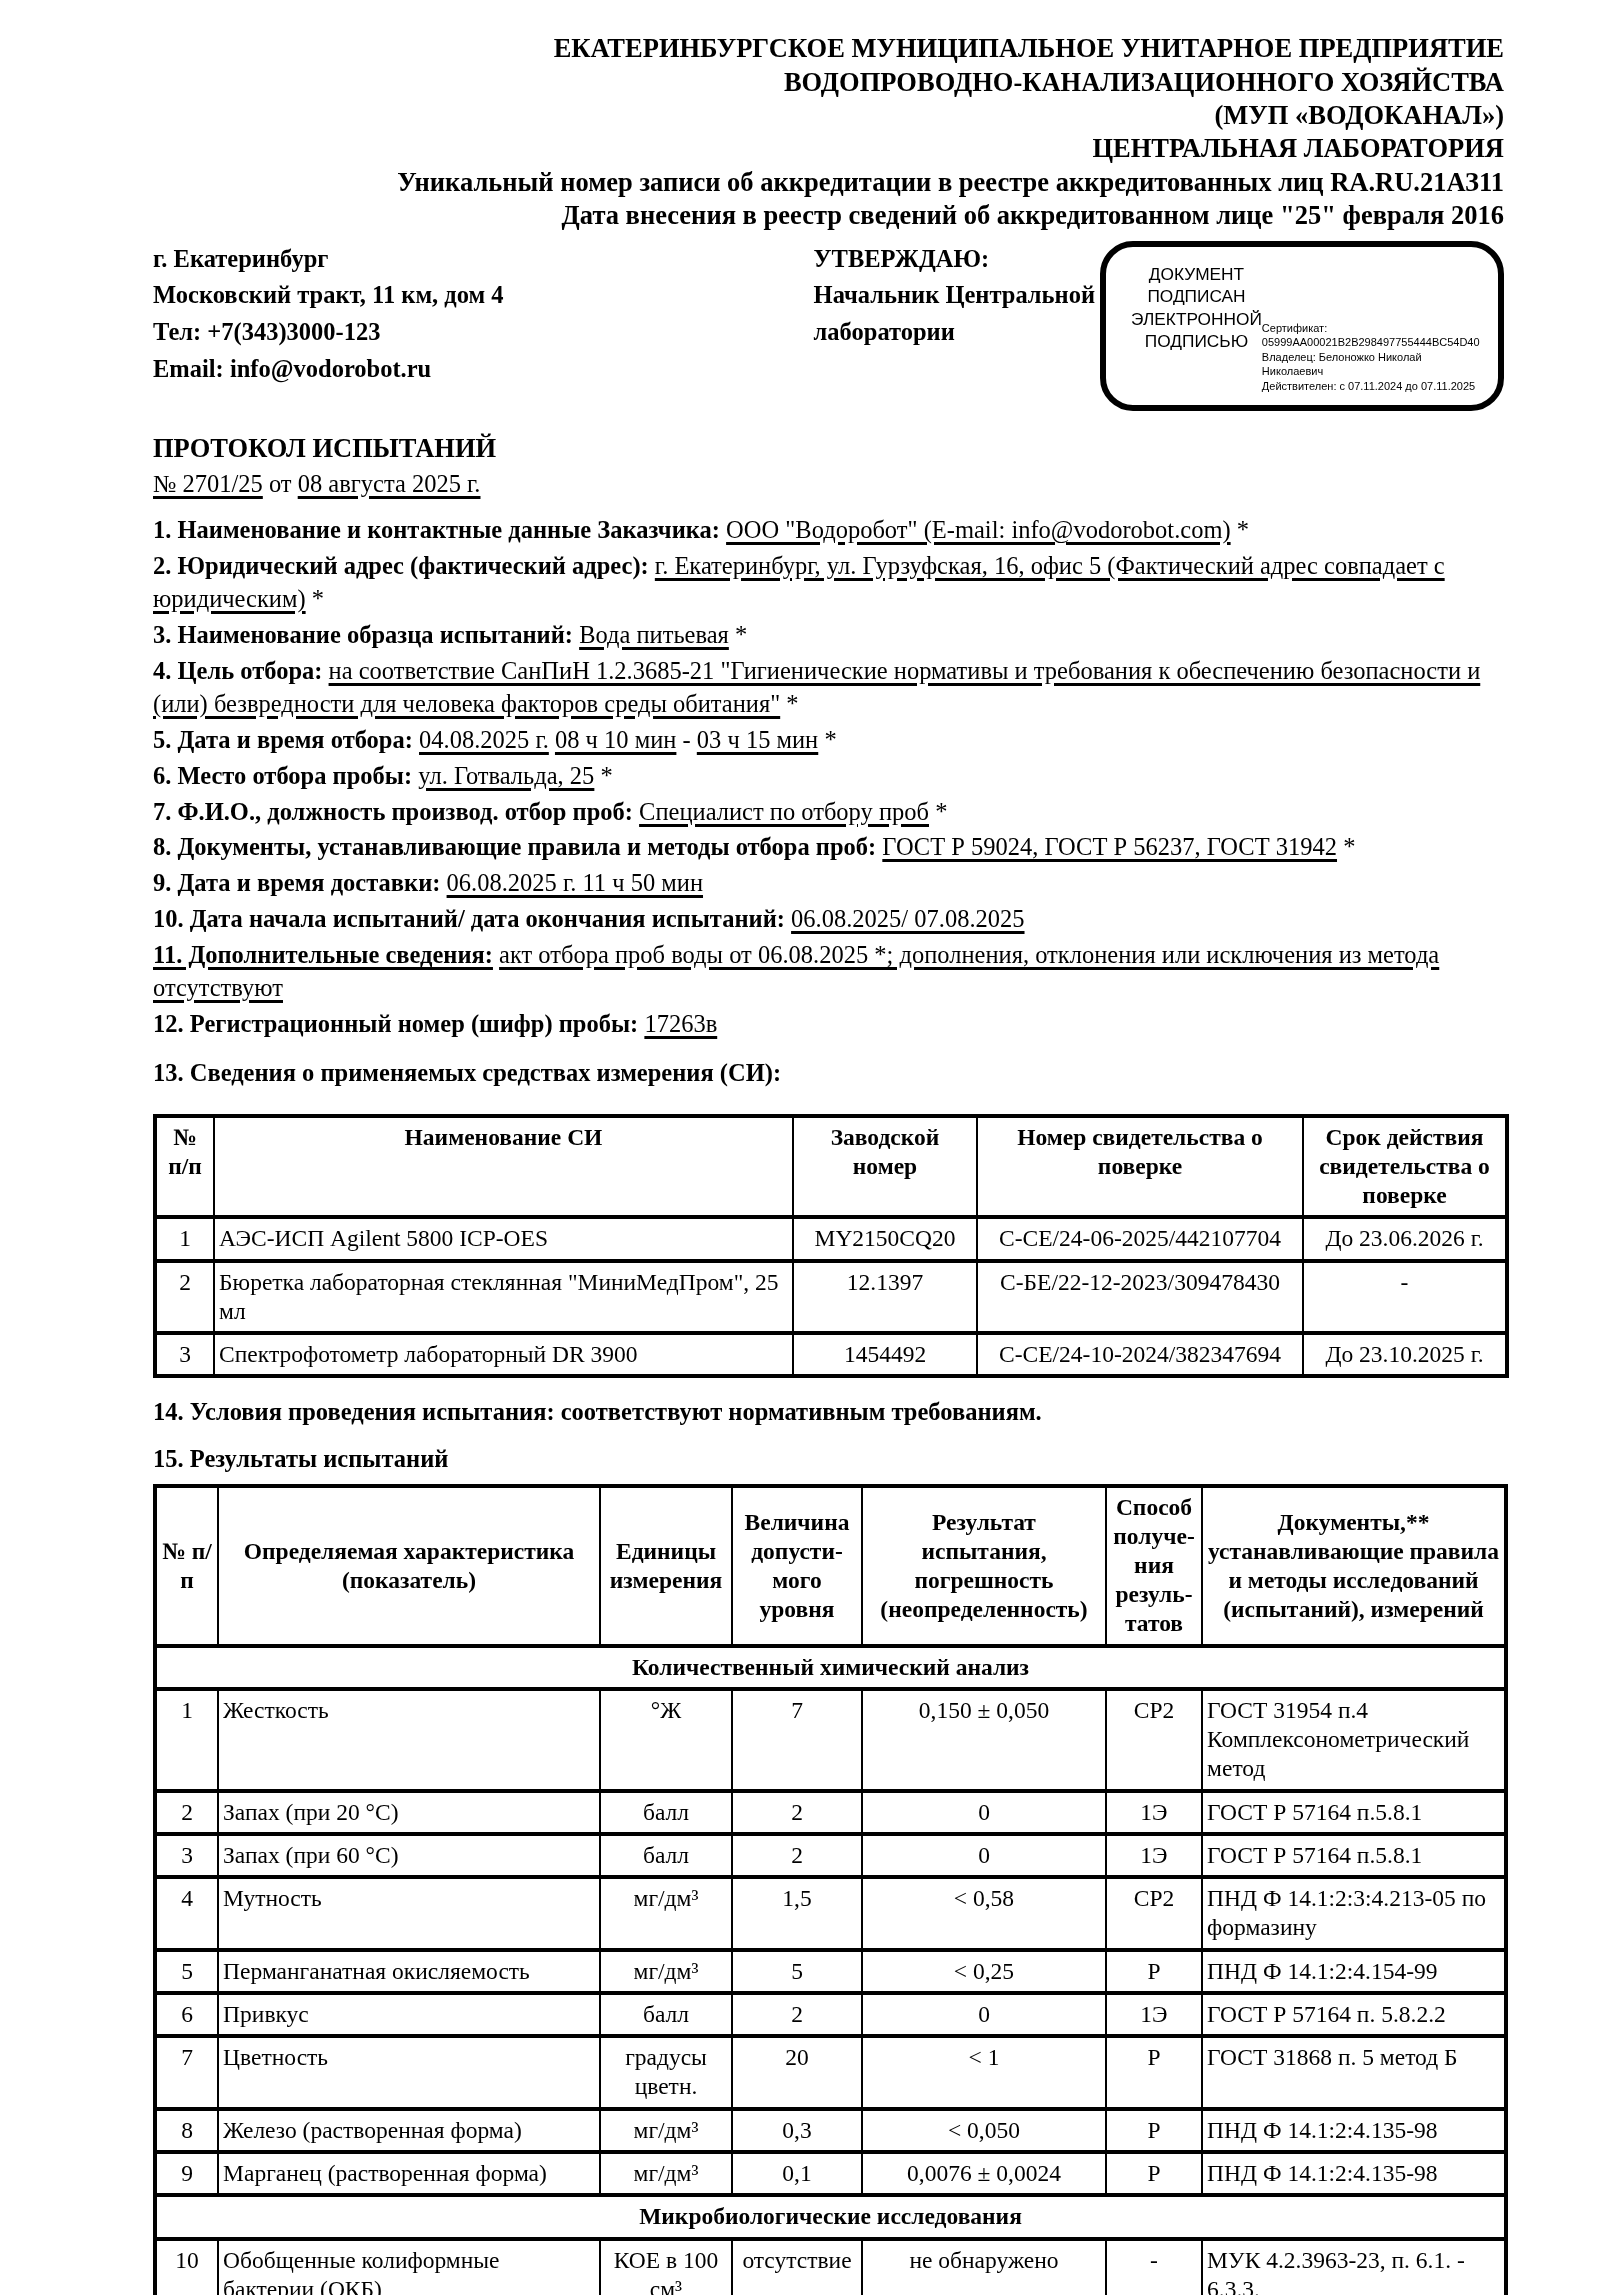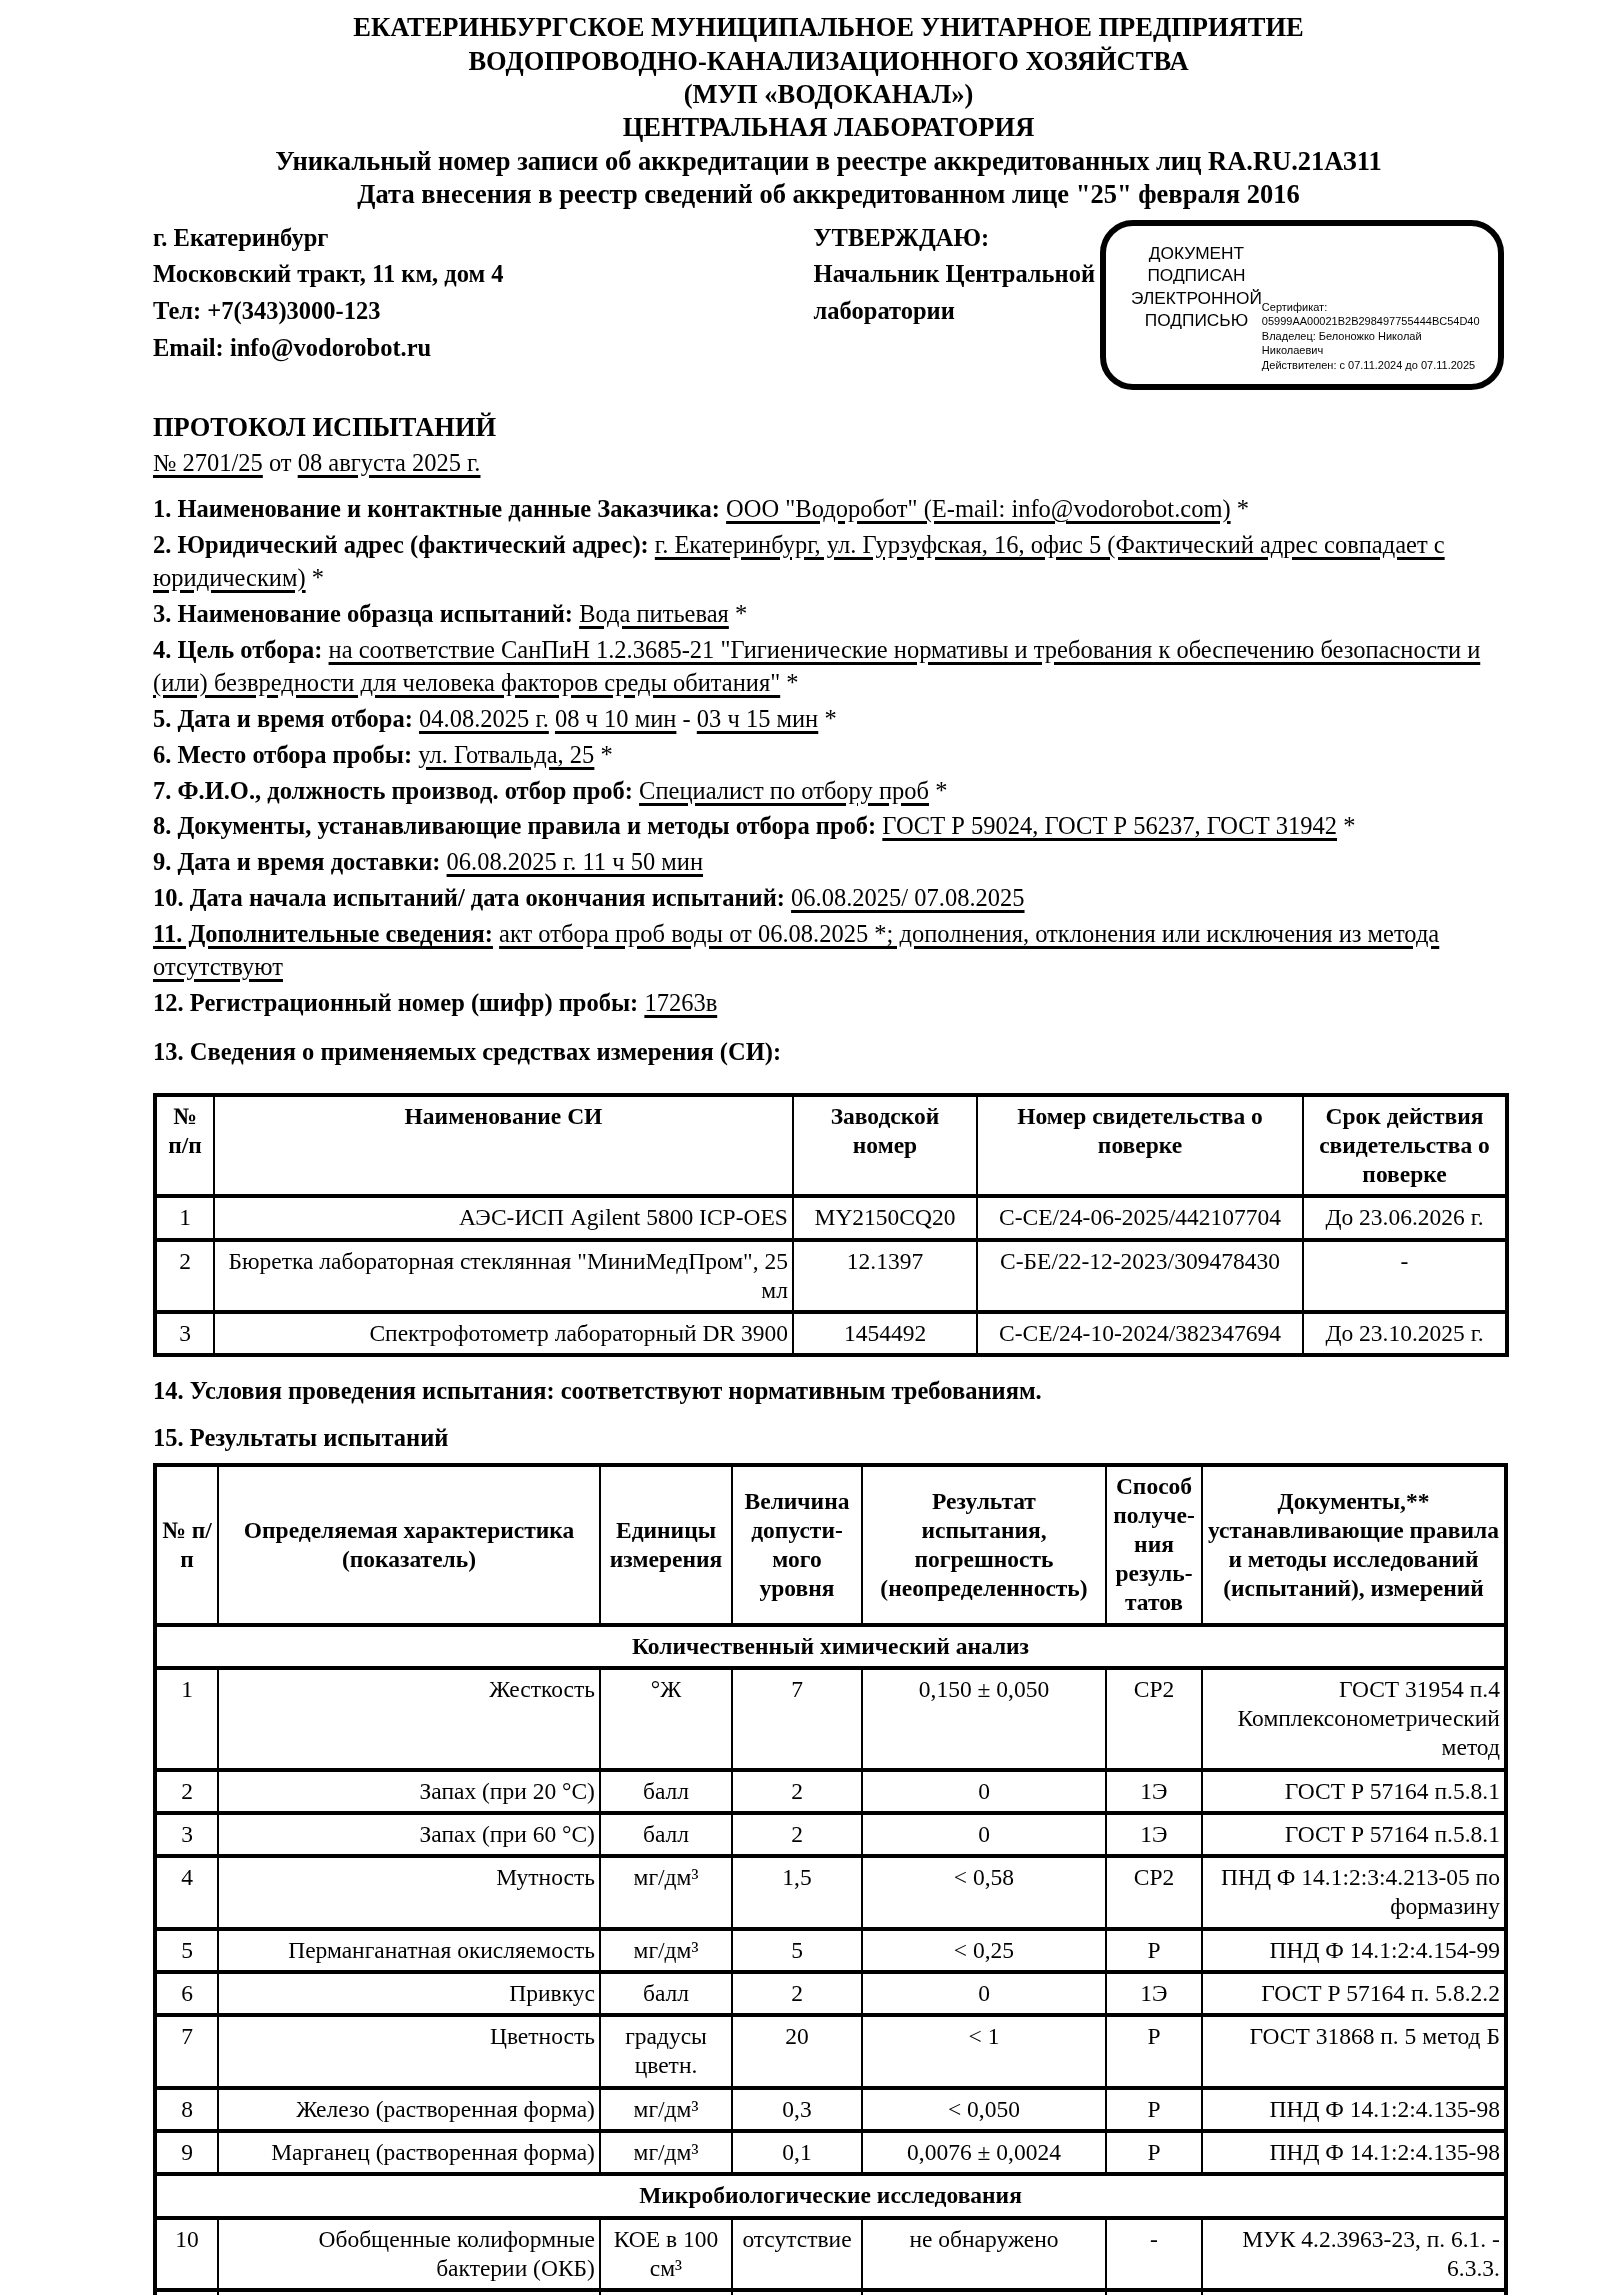--- a/index.html
+++ b/index.html
@@ -3,21 +3,21 @@
 <meta charset="utf-8">
 <style>
   html,body{margin:0;padding:0;background:#fff;}
   .page{
     width:1623px;height:2295px;box-sizing:border-box;overflow:hidden;
     background:#fff;color:#000;
     padding:11.2px 119px 0 153px;
     font-family:"Liberation Serif","DejaVu Serif",serif;
   }
   .u{text-decoration:underline;text-decoration-thickness:2.5px;text-underline-offset:4.1px;}
-  .org-header{text-align:center;font-weight:bold;font-size:26.5px;line-height:1.26;}
+  .org-header{text-align:right;font-weight:bold;font-size:26.5px;line-height:1.26;margin-top:21px;}
   .info-row{display:flex;margin-top:8.2px;font-size:24.5px;justify-content:space-between;}
   .contacts{font-weight:bold;line-height:1.5;flex:1 1 auto;}
   .approval{font-weight:bold;line-height:1.5;flex:0 0 286px;}
   .stamp{
     flex:0 0 318px;box-sizing:border-box;height:170px;
     border:6.1px solid #000;border-radius:33px;
     padding:12.2px 18.4px 11.2px 25.5px;display:flex;
     font-family:"Liberation Sans","DejaVu Sans",sans-serif;
   }
   .stamp-title{font-size:17.3px;line-height:1.3;text-align:center;margin-top:4.1px;}
@@ -36,21 +36,21 @@
   tr{border-top:4.6px solid #000;border-bottom:4.6px solid #000;}
   th{font-weight:bold;text-align:center;}
   .si th{vertical-align:top;}
   .results th{vertical-align:middle;}
   td{vertical-align:top;}
   .section-row td{text-align:center;font-weight:bold;}
   .si .s0{width:59px}.si .s1{width:579px}.si .s2{width:184px}.si .s3{width:326px}.si .s4{width:204px}
   .results .r0{width:63px}.results .r1{width:382px}.results .r2{width:132px}.results .r3{width:130px}
   .results .r4{width:244px}.results .r5{width:96px}.results .r6{width:304px}
   td.ac{text-align:center;}
-  td.al{text-align:right;}
+  td.al{text-align:left;}
 </style>
 </head>
 <body>
 
 <div class="page">
 
   <div class="org-header">
     <div>ЕКАТЕРИНБУРГСКОЕ МУНИЦИПАЛЬНОЕ УНИТАРНОЕ ПРЕДПРИЯТИЕ</div>
     <div>ВОДОПРОВОДНО-КАНАЛИЗАЦИОННОГО ХОЗЯЙСТВА</div>
     <div>(МУП «ВОДОКАНАЛ»)</div>

